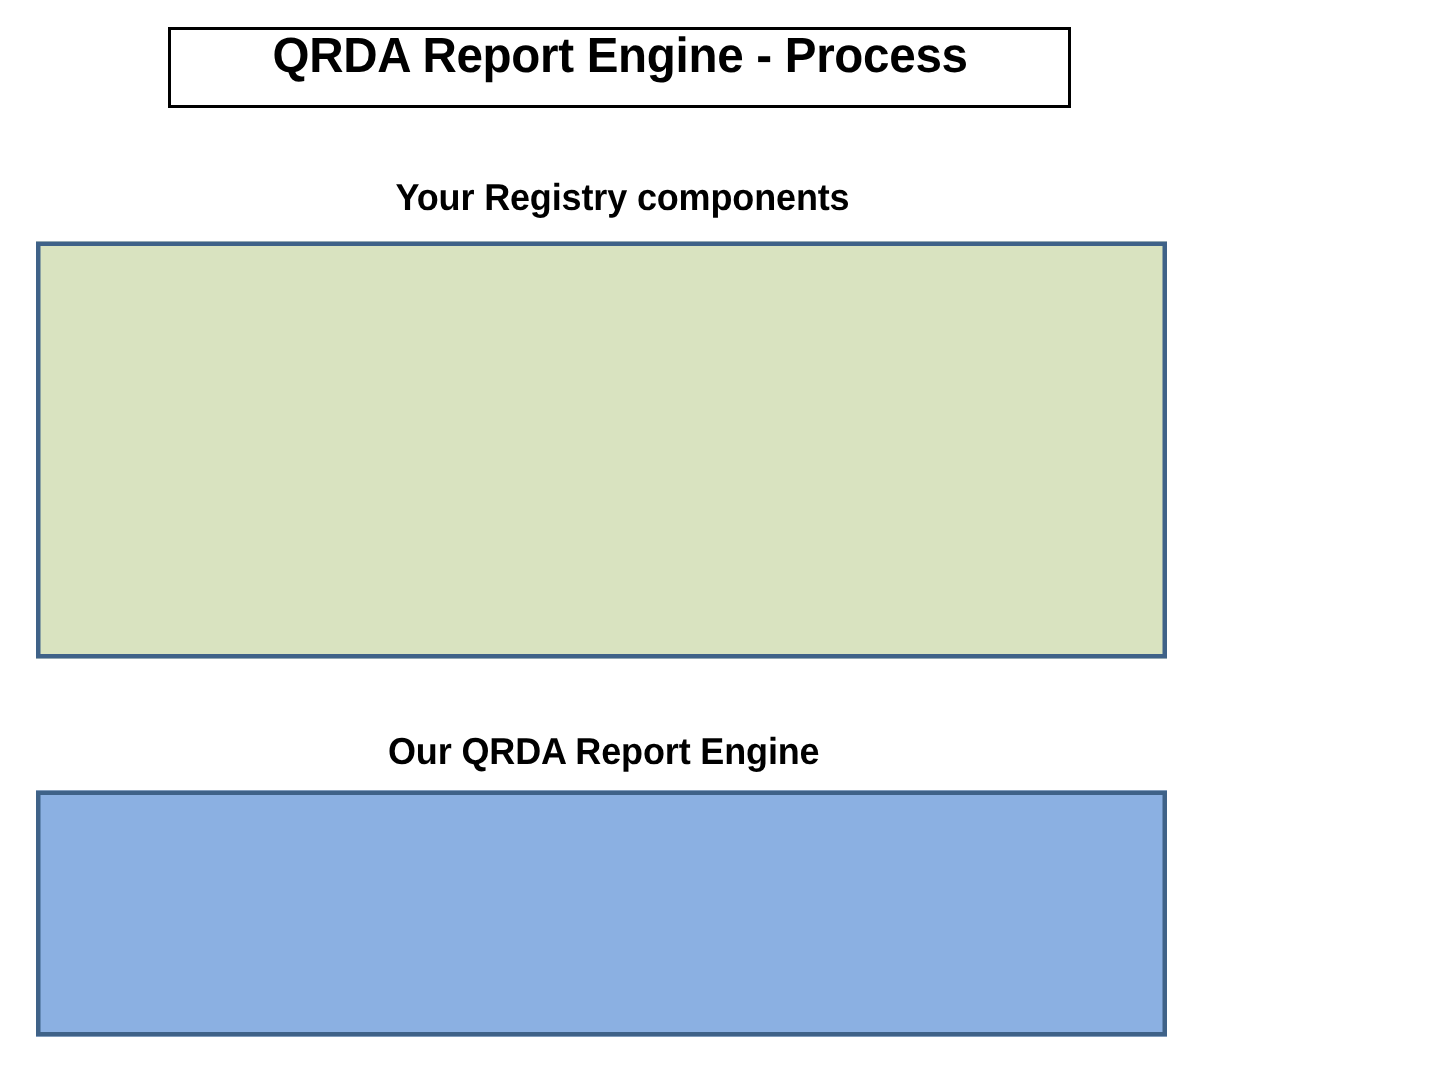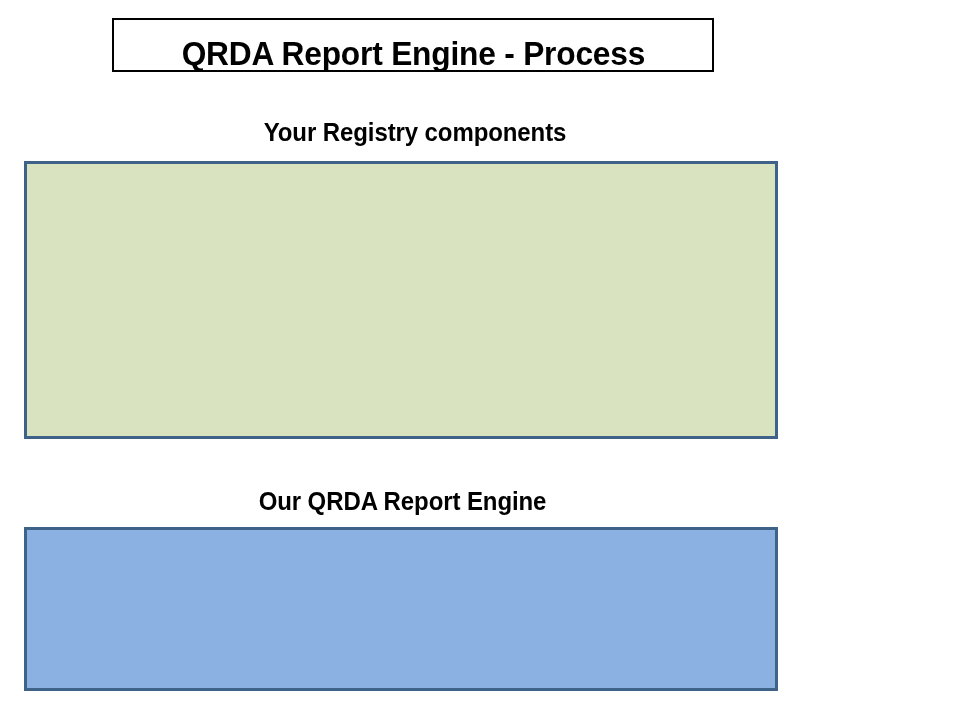--- a/index.html
+++ b/index.html
@@ -26,21 +26,21 @@
   .title-box {
     position: absolute;
     left: 112px;
     top: 18px;
     width: 602px;
     height: 54px;
     box-sizing: border-box;
     border: 2px solid #000000;
     background: #ffffff;
     display: flex;
-    align-items: flex-end;
+    align-items: flex-start;
     justify-content: center;
   }
   .title-text {
     font-family: "Liberation Sans", sans-serif;
     font-size: 33px;
     font-weight: bold;
     color: #000000;
     letter-spacing: -0.2px;
     white-space: nowrap;
     line-height: 1;

